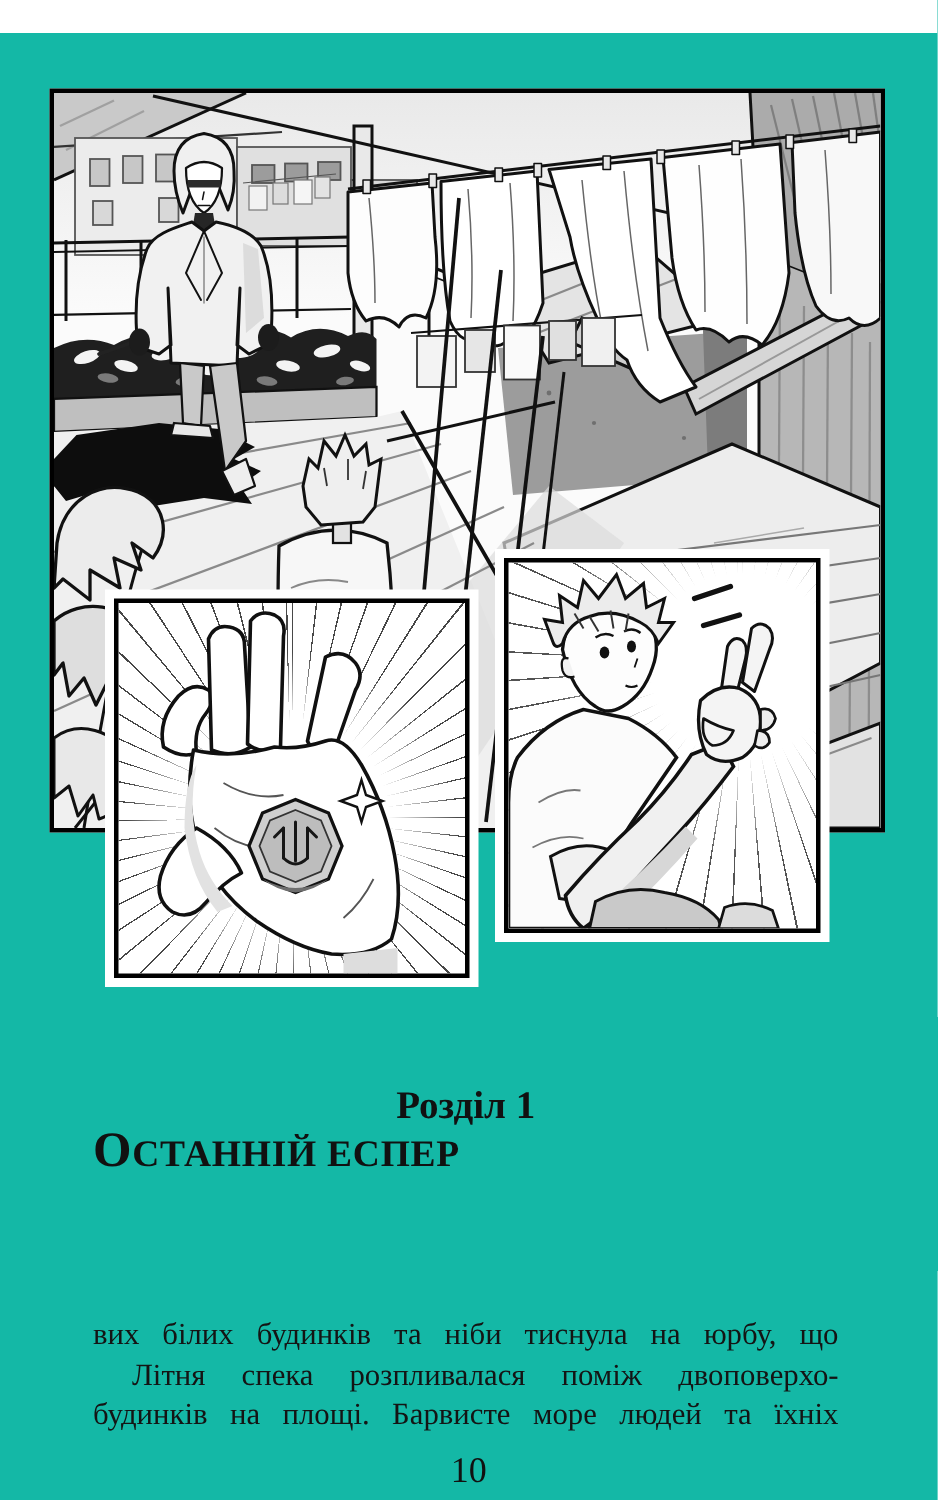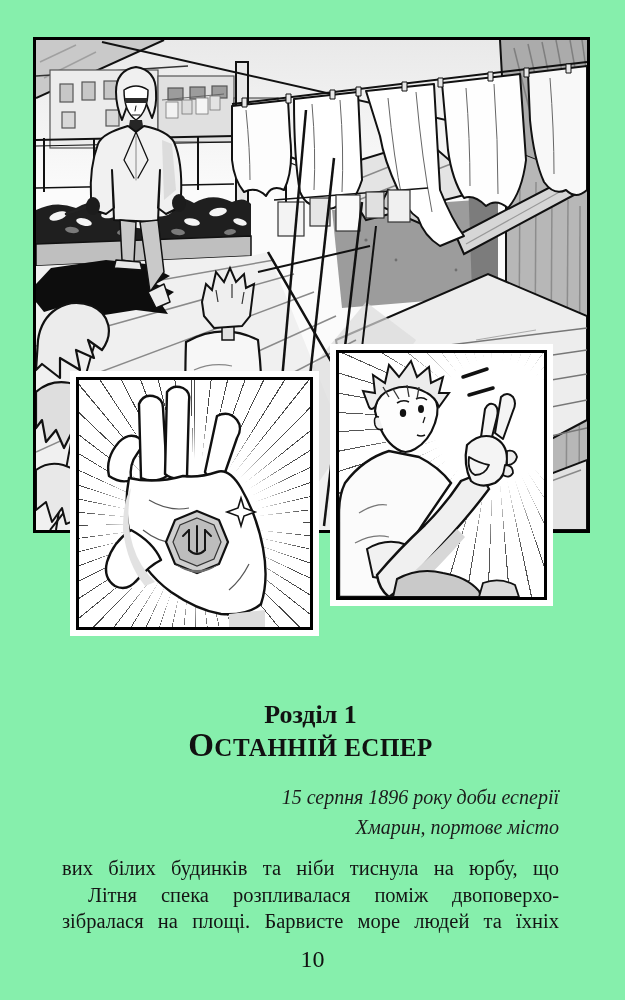--- a/index.html
+++ b/index.html
@@ -1,18 +1,18 @@
 <!DOCTYPE html>
 <html><head>
 <meta charset="utf-8">
 <style>
   html,body{margin:0;padding:0;}
   body{width:625px;height:1000px;background:#ffffff;overflow:hidden;
        font-family:"Liberation Serif",serif;color:#151515;position:relative;}
-  .page{position:absolute;inset:0;background:#86efac;}
+  .page{position:absolute;inset:0;background:#14b8a6;margin-top:22px;}
 
   
   .panel{position:absolute;border:3px solid #000;background:#fff;box-sizing:content-box;}
   .main-panel{left:33px;top:37px;width:551px;height:490px;overflow:hidden;}
   .inset{box-shadow:0 0 0 6px #fff;overflow:hidden;z-index:3;}
   .inset-hand{left:76px;top:377px;width:231px;height:247px;}
   .inset-boy{left:336px;top:350px;width:205px;height:244px;}
   .panel svg{position:absolute;left:0;top:0;display:block;}
 
   
@@ -20,21 +20,21 @@
   .rays-hand{background:repeating-conic-gradient(from 0deg at 50% 58%,rgba(25,25,25,.8) 0deg .4deg,transparent .4deg 6.4deg);}
   .rays-hand::after{content:'';position:absolute;inset:0;
       background:radial-gradient(circle at 50% 58%,#fff 0 35%,rgba(255,255,255,0) 60%);}
   .rays-boy{background:repeating-conic-gradient(from 0deg at 76% 28%,rgba(25,25,25,.75) 0deg .4deg,transparent .4deg 7deg);}
   .rays-boy::after{content:'';position:absolute;inset:0;
       background:radial-gradient(circle at 76% 28%,#fff 0 26%,rgba(255,255,255,0) 55%);}
 
   
   .textcol{position:absolute;left:62px;width:497px;}
   .kicker{top:700px;text-align:center;font-size:26px;font-weight:700;color:#111;}
-  .title{top:727px;text-align:center;font-size:25px;font-weight:700;color:#111;
+  .title{top:727px;font-size:25px;font-weight:700;color:#111;
          text-transform:uppercase;letter-spacing:.5px;line-height:36px;}
   .title::first-letter{font-size:33px;}
   .dateline{top:782px;text-align:right;font-style:italic;font-size:20px;line-height:30px;color:#1b1b1b;}
   .paragraph{top:855px;font-size:20.5px;line-height:26.5px;color:#141414;}
   .pline{text-align:justify;text-align-last:justify;}
   .pline.first{text-indent:26px;}
   .pagenum{position:absolute;left:0;width:625px;top:946px;text-align:center;font-size:24px;color:#111;}
 </style>
 </head>
 <body>
@@ -360,25 +360,21 @@
         <line x1="130" y1="42" x2="154" y2="35"></line>
       </g>
       <path d="M54,244 L58,226 Q80,214 104,220 Q128,224 140,238 L142,244 Z" fill="#c9c9c9" stroke="#111" stroke-width="2"></path>
       <path d="M140,244 L144,230 Q160,224 176,232 L180,244 Z" fill="#dcdcdc" stroke="#111" stroke-width="1.8"></path>
     </svg>
   </div>
 
   <div class="textcol kicker">Розділ 1</div>
   <div class="textcol title">Останній еспер</div>
 
-  <div class="textcol dateline">
-    <div>15 серпня 1896 року доби есперії</div>
-    <div>Хмарин, портове місто</div>
-  </div>
 
   <div class="textcol paragraph">
     <div class="pline">вих білих будинків та ніби тиснула на юрбу, що</div>
     <div class="pline first">Літня спека розпливалася поміж двоповерхо-</div>
-    <div class="pline">зібралася на площі. Барвисте море людей та їхніх</div>
+    <div class="pline">будинків на площі. Барвисте море людей та їхніх</div>
   </div>
 
   <div class="pagenum">10</div>
 </div>
 
 </body></html>

